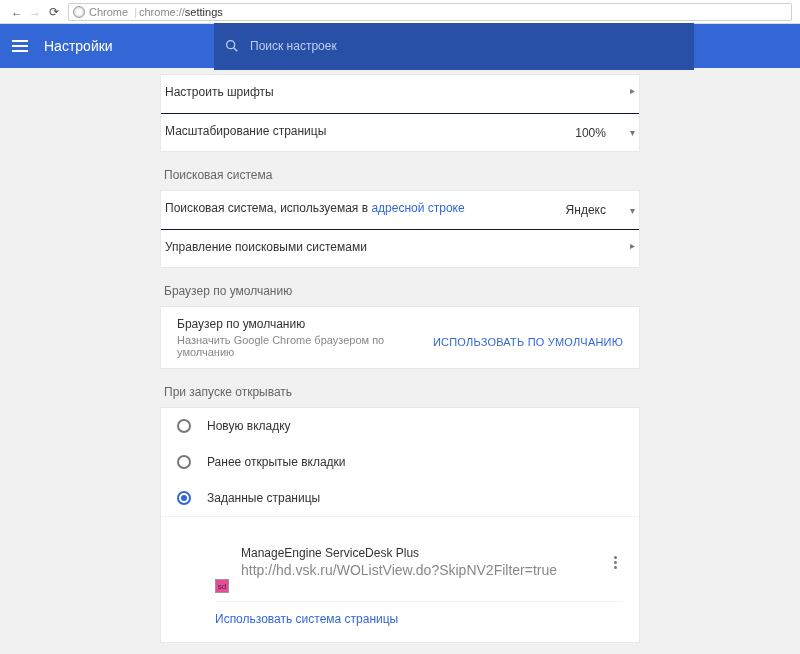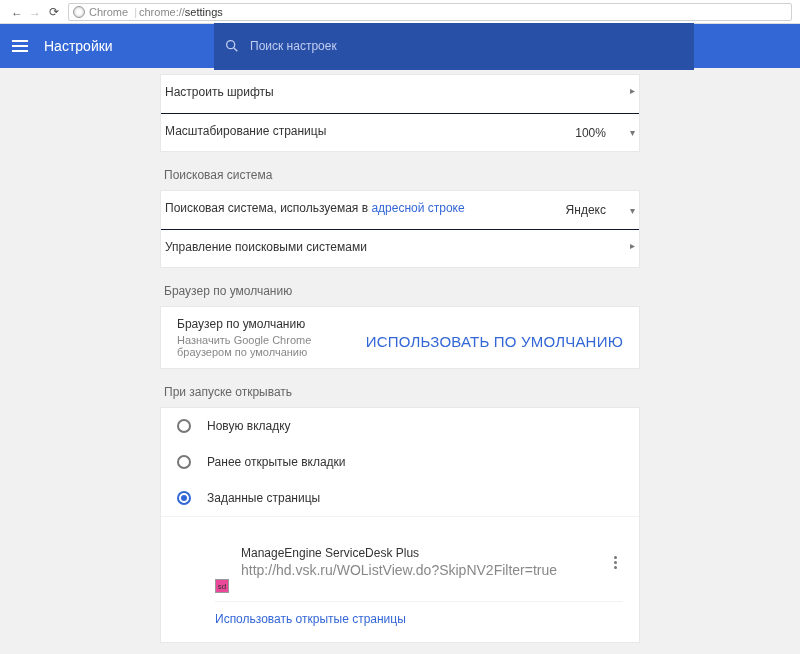--- a/index.html
+++ b/index.html
@@ -150,21 +150,21 @@
     .browser-default {
       display: flex;
       align-items: center;
       padding: 10px 16px;
     }
     .browser-default .bd-left { flex: 1; }
     .browser-default .bd-title { font-size: 12px; color: #333; margin-bottom: 3px;}
     .browser-default .bd-sub { font-size: 11px; color: #888; }
     .browser-default .bd-btn {
       color: #3367D6;
-      font-size: 15px;
+      font-size: 11px;
       letter-spacing: 0.2px;
       margin-top: 8px;
     }
 
     .startup .radio-row {
       display: flex;
       align-items: center;
       padding: 10px 16px;
       font-size: 12px;
       color: #333;
@@ -329,19 +329,19 @@
             <div class="page-title">ManageEngine ServiceDesk Plus</div>
             <div class="page-url">http://hd.vsk.ru/WOListView.do?SkipNV2Filter=true</div>
           </div>
           <div class="more-vert">
             <div class="dot"></div>
               <div class="dot"></div>
               <div class="dot"></div>
           </div>
         </div>
 
-        <div class="action-link">Использовать открытые страницы</div>
+        <div class="action-link">Использовать система страницы</div>
       </div>
 
     </div>
 
   </div>
 </div>
 
 </body></html>

